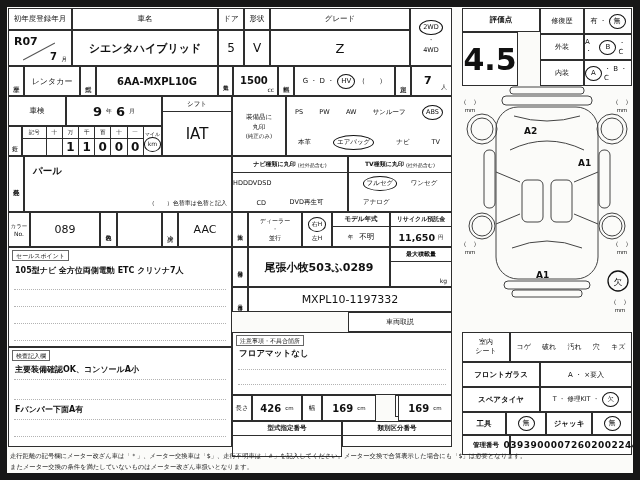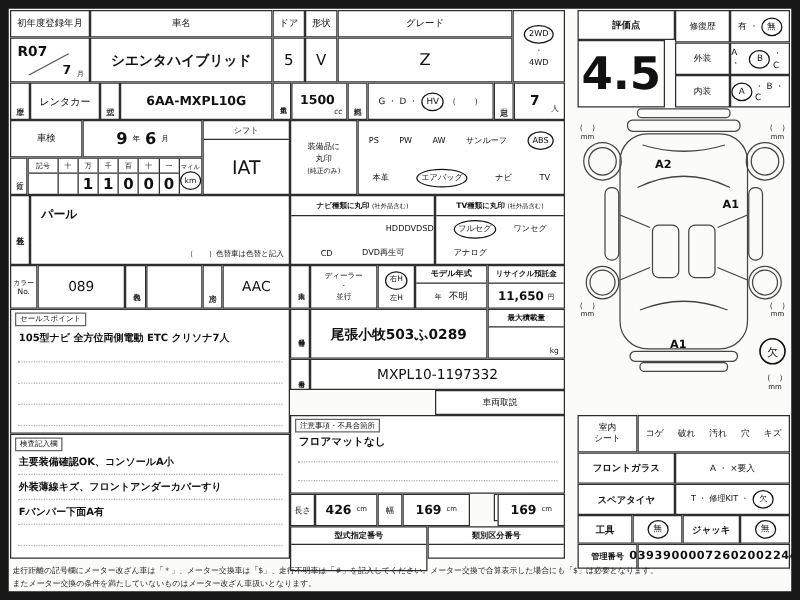--- a/index.html
+++ b/index.html
@@ -146,21 +146,20 @@
     <div class="dot-line" style="top:41px"></div>
     <div class="dot-line" style="top:58px"></div>
     <div class="dot-line" style="top:75px"></div>
     <div class="dot-line" style="top:92px"></div>
   </div>
 
   <div class="cell" style="left:8px;top:347px;width:224px;height:100px">
     <span class="tab" style="left:3px;top:2px">検査記入欄</span>
     <span class="note" style="top:16px">主要装備確認OK、コンソールA小</span>
     <div class="dot-line" style="top:31px"></div>
-    <span class="note" style="top:36px">外装薄線キズ、フロントアンダーカバーすり</span>
     <div class="dot-line" style="top:51px"></div>
     <span class="note" style="top:56px">Fバンパー下面A有</span>
     <div class="dot-line" style="top:71px"></div>
     <div class="dot-line" style="top:88px"></div>
   </div>
 
   <div class="cell" style="left:232px;top:96px;width:54px;height:60px">
     <div class="ctr" style="flex-direction:column;height:100%;gap:1px">
       <span style="font-size:6.5px">装備品に</span>
       <span style="font-size:6.5px">丸印</span>
@@ -181,21 +180,21 @@
       <span>ナビ</span>
       <span>TV</span>
     </div>
   </div>
 
   <div class="cell" style="left:232px;top:156px;width:116px;height:56px">
     <div class="ctr" style="height:15px;border-bottom:1px solid #2e2e2e;gap:2px">
       <span style="font-size:6px;font-weight:bold">ナビ種類に丸印</span>
       <span style="font-size:5px">(社外品含む)</span>
     </div>
-    <div style="display:flex;align-items:center;justify-content:flex-end;height:20px;font-size:6.5px">
+    <div style="display:flex;align-items:center;justify-content:flex-start;height:20px;font-size:6.5px">
       <span>HDD</span>
       <span>DVD</span>
       <span>SD</span>
     </div>
     <div style="display:flex;align-items:center;justify-content:space-evenly;height:19px;font-size:6.5px">
       <span>CD</span>
       <span>DVD再生可</span>
     </div>
   </div>
   <div class="cell" style="left:348px;top:156px;width:104px;height:56px">
@@ -277,21 +276,21 @@
   </div>
 
   <div class="cell" style="left:232px;top:421px;width:110px;height:36px">
     <div class="ctr" style="height:13px;border-bottom:1px solid #2e2e2e;font-size:6.5px;font-weight:bold">型式指定番号</div>
   </div>
   <div class="cell" style="left:342px;top:421px;width:110px;height:26px">
     <div class="ctr" style="height:13px;border-bottom:1px solid #2e2e2e;font-size:6.5px;font-weight:bold">類別区分番号</div>
   </div>
 
   <div class="cell hd ctr" style="left:462px;top:8px;width:78px;height:24px;font-weight:bold">評価点</div>
-  <div class="cell ctr" style="left:462px;top:32px;width:70px;height:54px;font-size:36px;font-weight:bold">4.5</div>
+  <div class="cell ctr" style="left:462px;top:32px;width:56px;height:54px;font-size:30px;font-weight:bold">4.5</div>
   <div class="cell ctr" style="left:540px;top:8px;width:44px;height:26px;font-size:7px">修復歴</div>
   <div class="cell ctr" style="left:584px;top:8px;width:48px;height:26px;font-size:7px;gap:2px">
     <span>有 ・</span>
     <span class="circ">無</span>
   </div>
   <div class="cell ctr" style="left:540px;top:34px;width:44px;height:26px;font-size:7px">外装</div>
   <div class="cell ctr" style="left:584px;top:34px;width:48px;height:26px;font-size:7px;gap:2px">
     <span>A ・</span>
     <span class="circ">B</span>
     <span>・ C</span>

